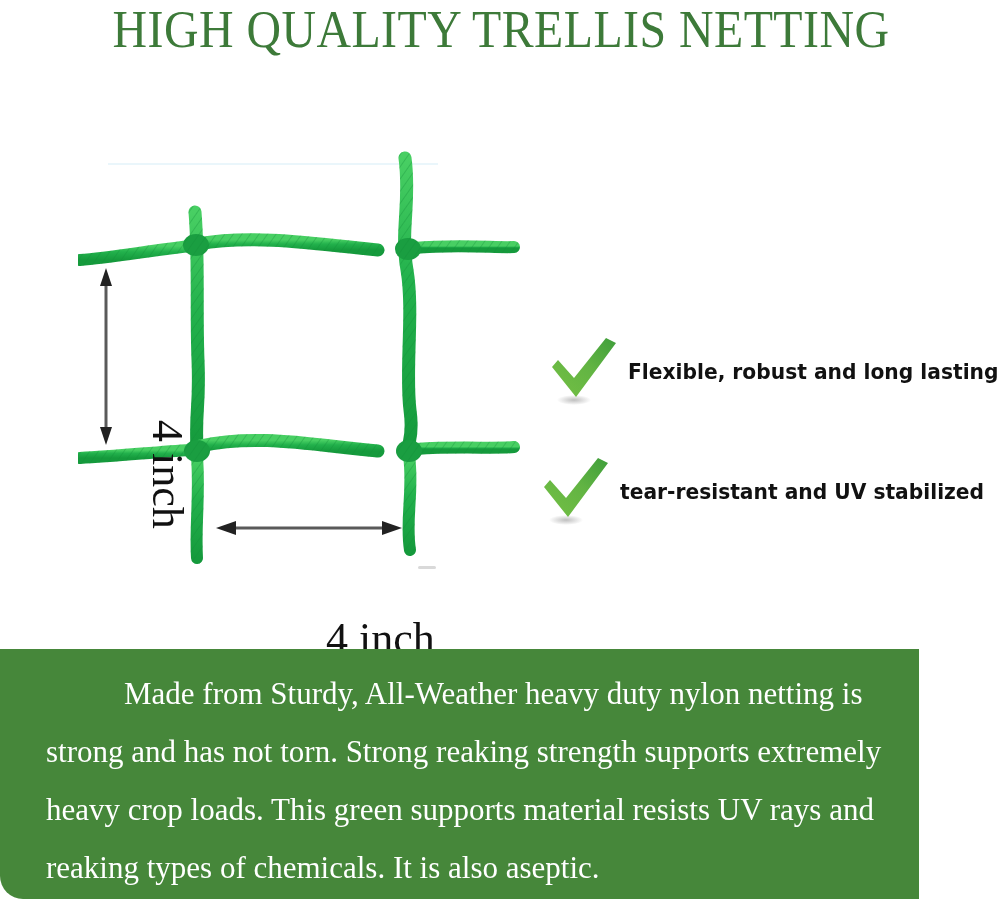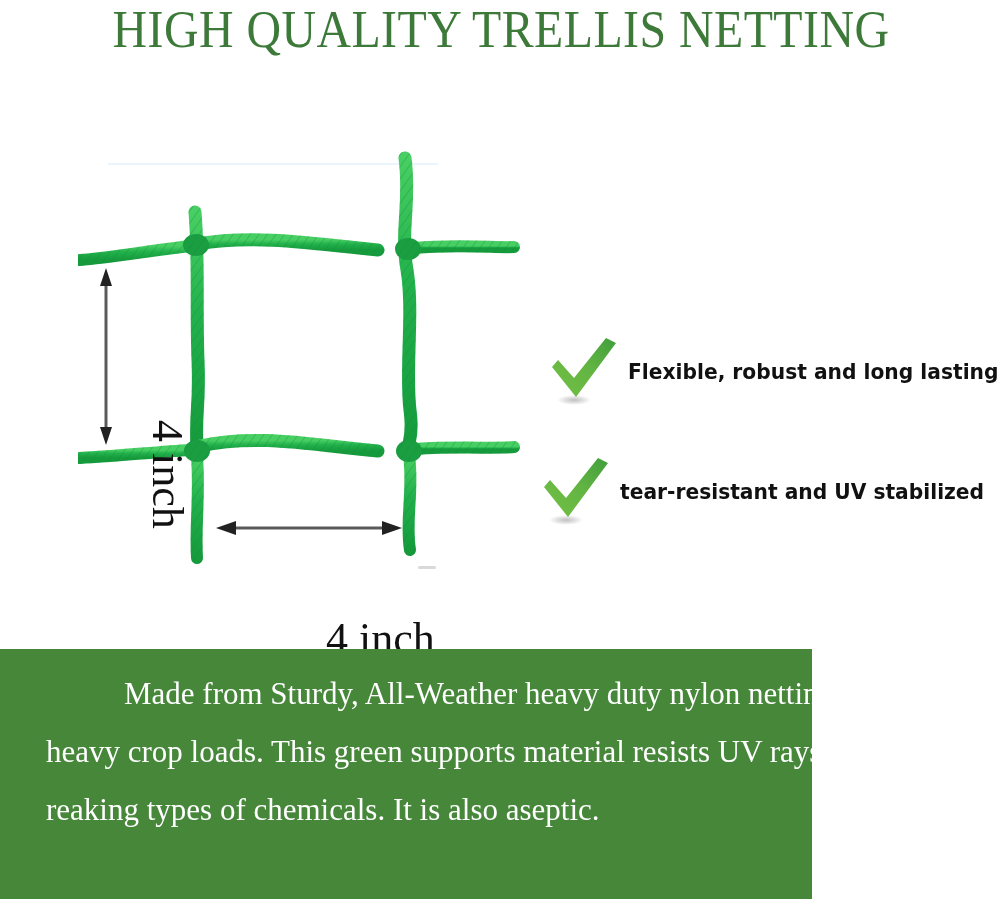--- a/index.html
+++ b/index.html
@@ -9,20 +9,21 @@
   }
   body {
     font-family: "Liberation Sans", sans-serif;
   }
   #page {
     position: relative;
     width: 1001px;
     height: 899px;
     background: #ffffff;
     overflow: hidden;
+    border-radius: 23px;
   }
 
   
   #title-bar {
     position: absolute;
     left: 0;
     top: 0;
     width: 1001px;
     height: 62px;
   }
@@ -122,21 +123,21 @@
     background: #b9b9b9;
     opacity: 0.55;
     border-radius: 2px;
   }
 
   
   #description-panel {
     position: absolute;
     left: 0;
     top: 649px;
-    width: 812px;
+    width: 919px;
     height: 250px;
     background: #46873a;
   }
   #description-text {
     position: absolute;
     left: 0;
     top: 0;
     width: 1001px;
     padding: 16px 46px 0 46px;
     box-sizing: border-box;
@@ -289,18 +290,19 @@
       </defs>
       <ellipse cx="26" cy="66" rx="17" ry="5" fill="url(#shadowGrad1)"></ellipse>
       <path d="M4,33 L10,26 L26,44 L58,4 L68,9 L28,63 Z" fill="url(#checkGrad1)"></path>
     </svg>
     <div class="feature-text">tear-resistant and UV stabilized</div>
   </div>
 
   <div id="description-panel">
     <div id="description-text">
       <span class="desc-line"><span class="para-indent"></span><span>Made from Sturdy, All-Weather heavy duty nylon netting is</span></span>
+      <span class="desc-line">strong and has not torn. Strong reaking strength supports extremely</span>
       <span class="desc-line">heavy crop loads.  This green  supports material  resists  UV rays and</span>
       <span class="desc-line">reaking types of chemicals. It is also aseptic.</span>
     </div>
   </div>
 
 </div>
 
 </body></html>

